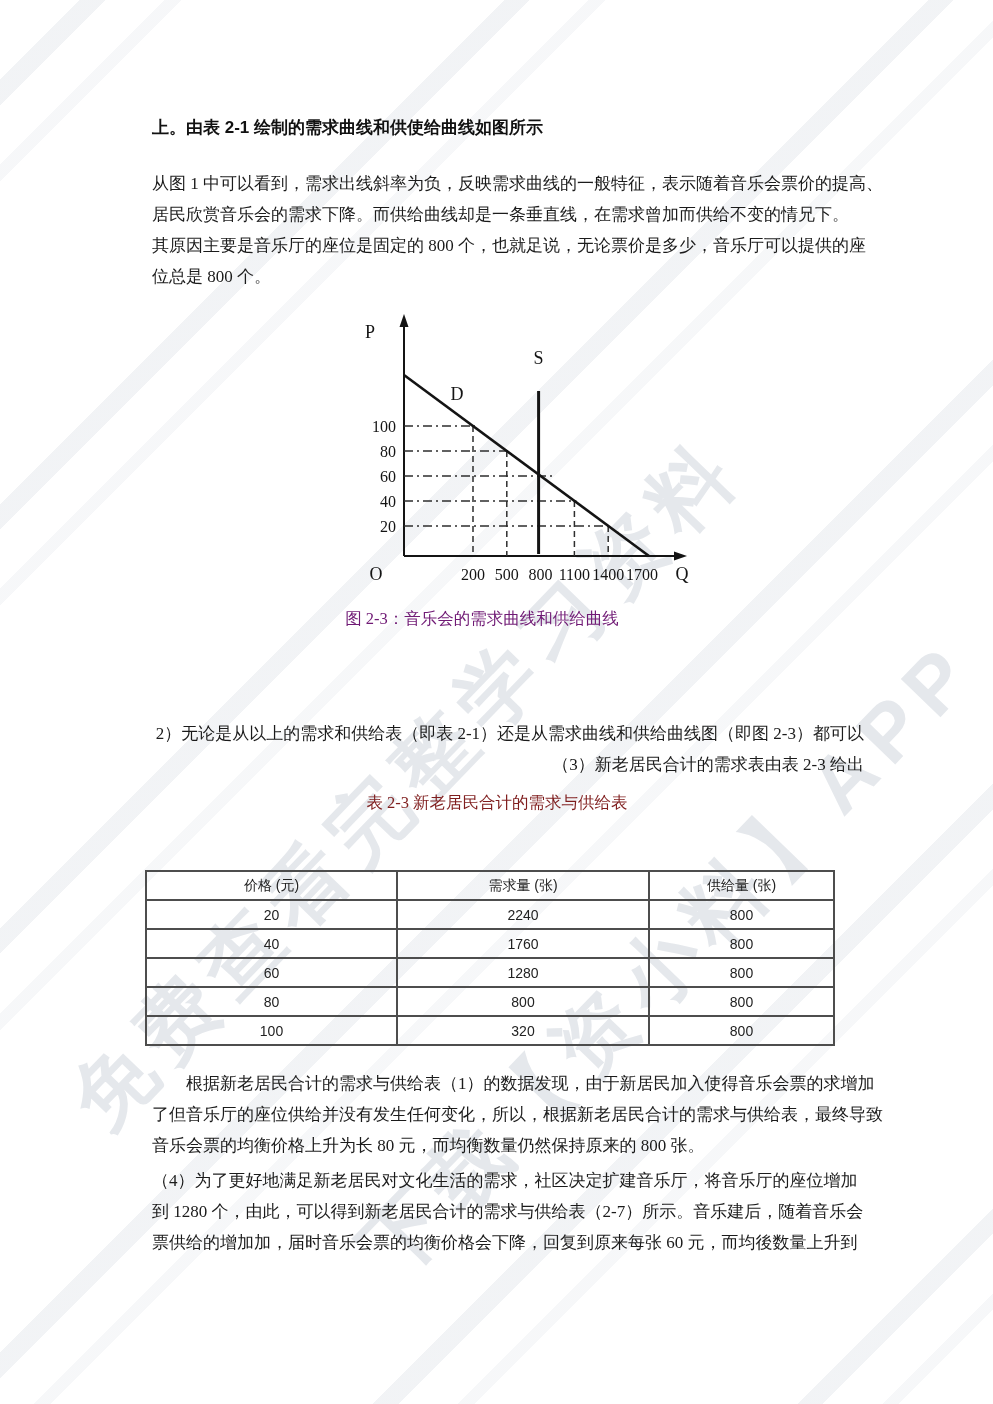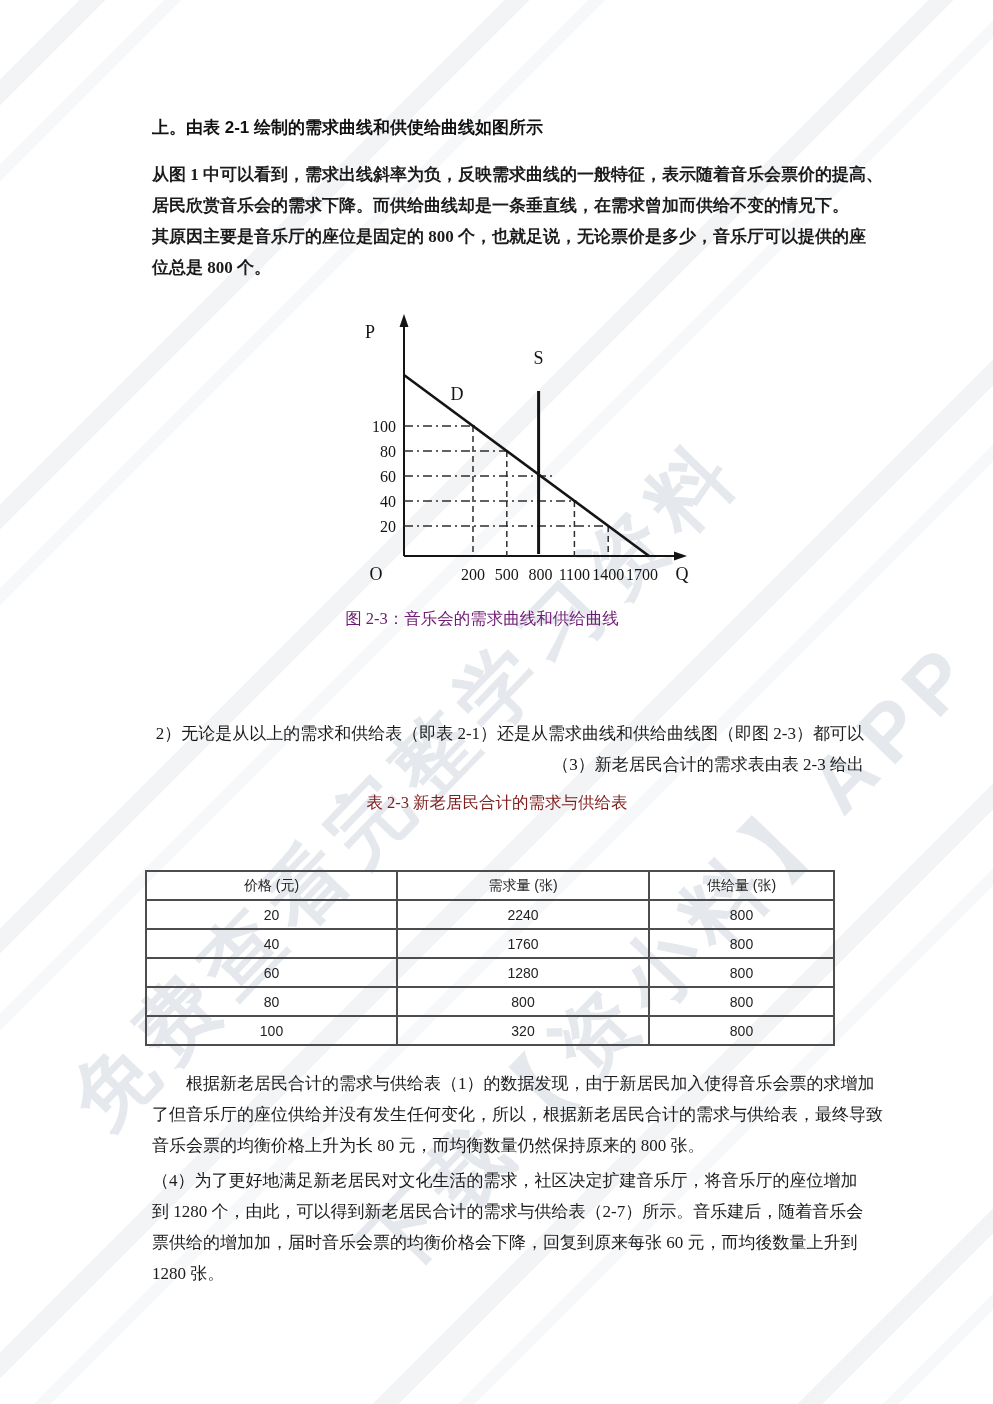--- a/index.html
+++ b/index.html
@@ -30,21 +30,21 @@
     pointer-events:none;
   }
   .wm1{left:48px;top:1078px;}
   .wm2{left:338px;top:1226px;}
 
   .para{position:absolute;font-size:17px;line-height:31px;width:712px;}
   .para .tline{white-space:pre;}
   .p1{left:152px;top:112px;
       font-family:"Liberation Sans","DejaVu Sans",sans-serif;
       font-weight:700;color:#111;}
-  .p2{left:152px;top:159px;font-weight:bold;}
+  .p2{left:152px;top:168px;}
   .p3{left:152px;top:718px;text-align:right;}
   .p4{left:152px;top:1068px;}
   .p5{left:152px;top:1165px;}
 
   .figure{position:absolute;left:330px;top:308px;width:400px;height:295px;}
   .figure svg{display:block;width:400px;height:295px;}
   .tick{font:16px "Liberation Serif","DejaVu Serif",serif;fill:#141414;}
   .axis-label{font:18px "Liberation Serif","DejaVu Serif",serif;fill:#141414;}
 
   .caption{position:absolute;left:152px;top:608px;width:660px;
@@ -170,15 +170,14 @@
 
   <div class="para p4">
       <div class="tline">　　根据新老居民合计的需求与供给表（1）的数据发现，由于新居民加入使得音乐会票的求增加</div>
       <div class="tline">了但音乐厅的座位供给并没有发生任何变化，所以，根据新老居民合计的需求与供给表，最终导致</div>
       <div class="tline">音乐会票的均衡价格上升为长 80 元，而均衡数量仍然保持原来的 800 张。</div>
     </div>
   <div class="para p5">
       <div class="tline">（4）为了更好地满足新老居民对文化生活的需求，社区决定扩建音乐厅，将音乐厅的座位增加</div>
       <div class="tline">到 1280 个，由此，可以得到新老居民合计的需求与供给表（2-7）所示。音乐建后，随着音乐会</div>
       <div class="tline">票供给的增加加，届时音乐会票的均衡价格会下降，回复到原来每张 60 元，而均後数量上升到</div>
-      <div class="tline">1280 张。</div>
     </div>
 </div>
 
 </body></html>

